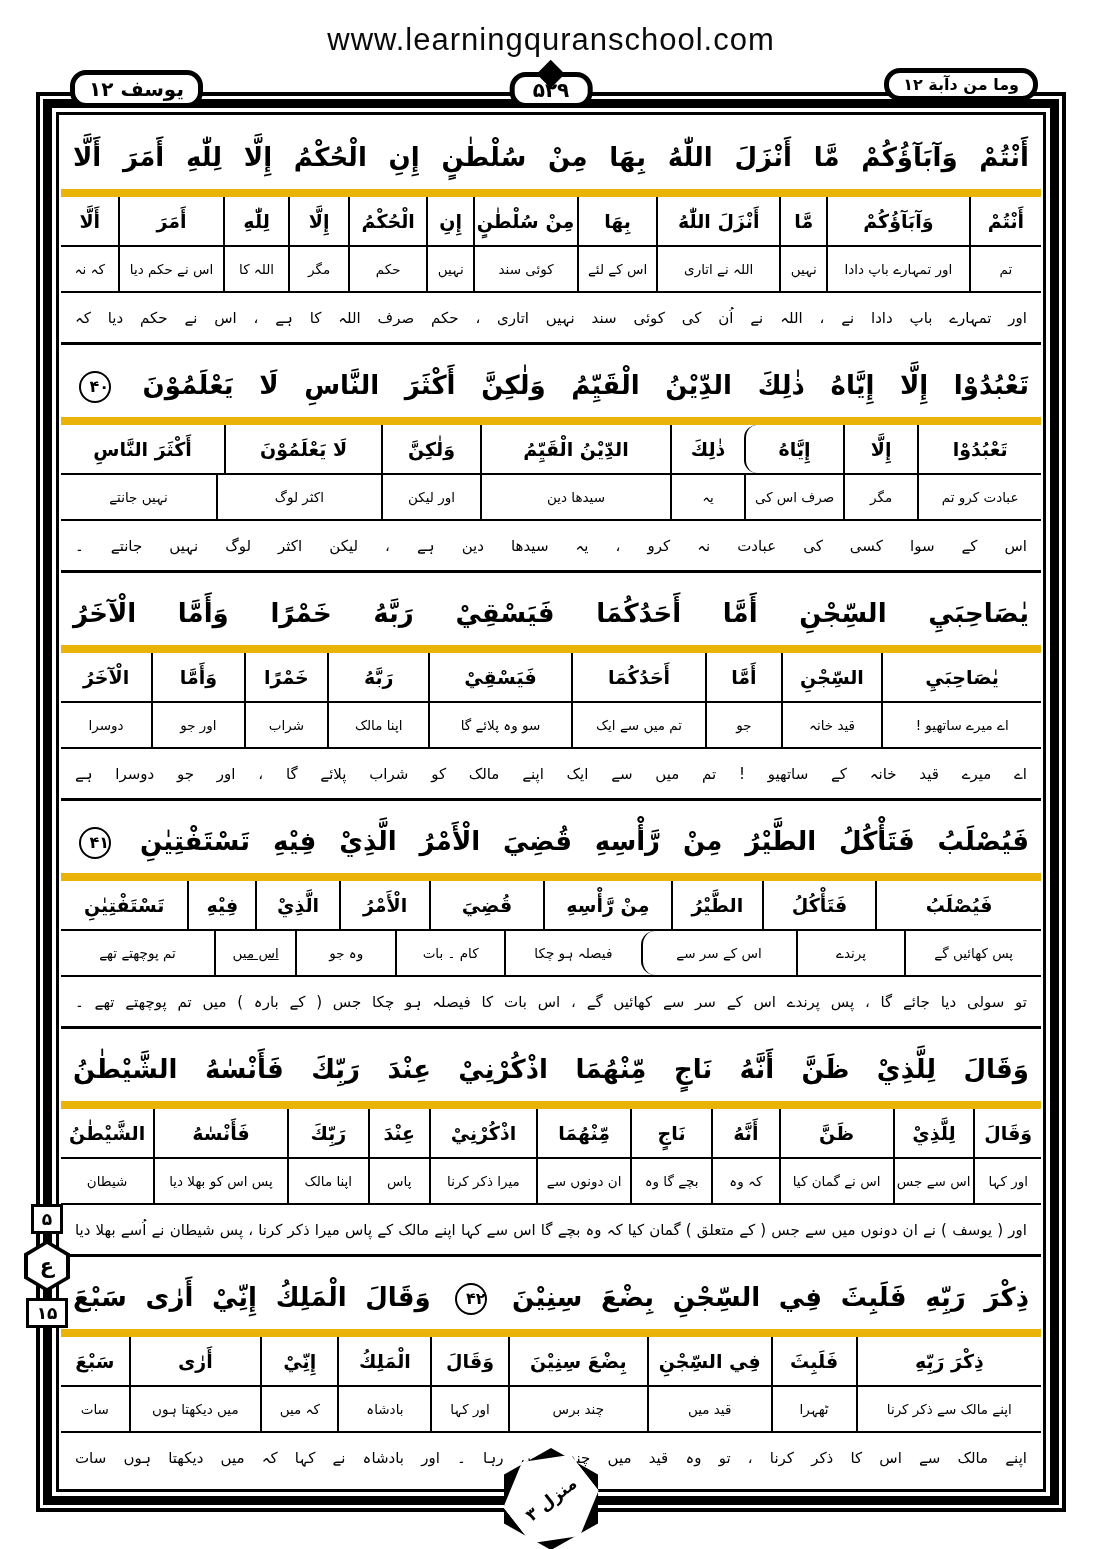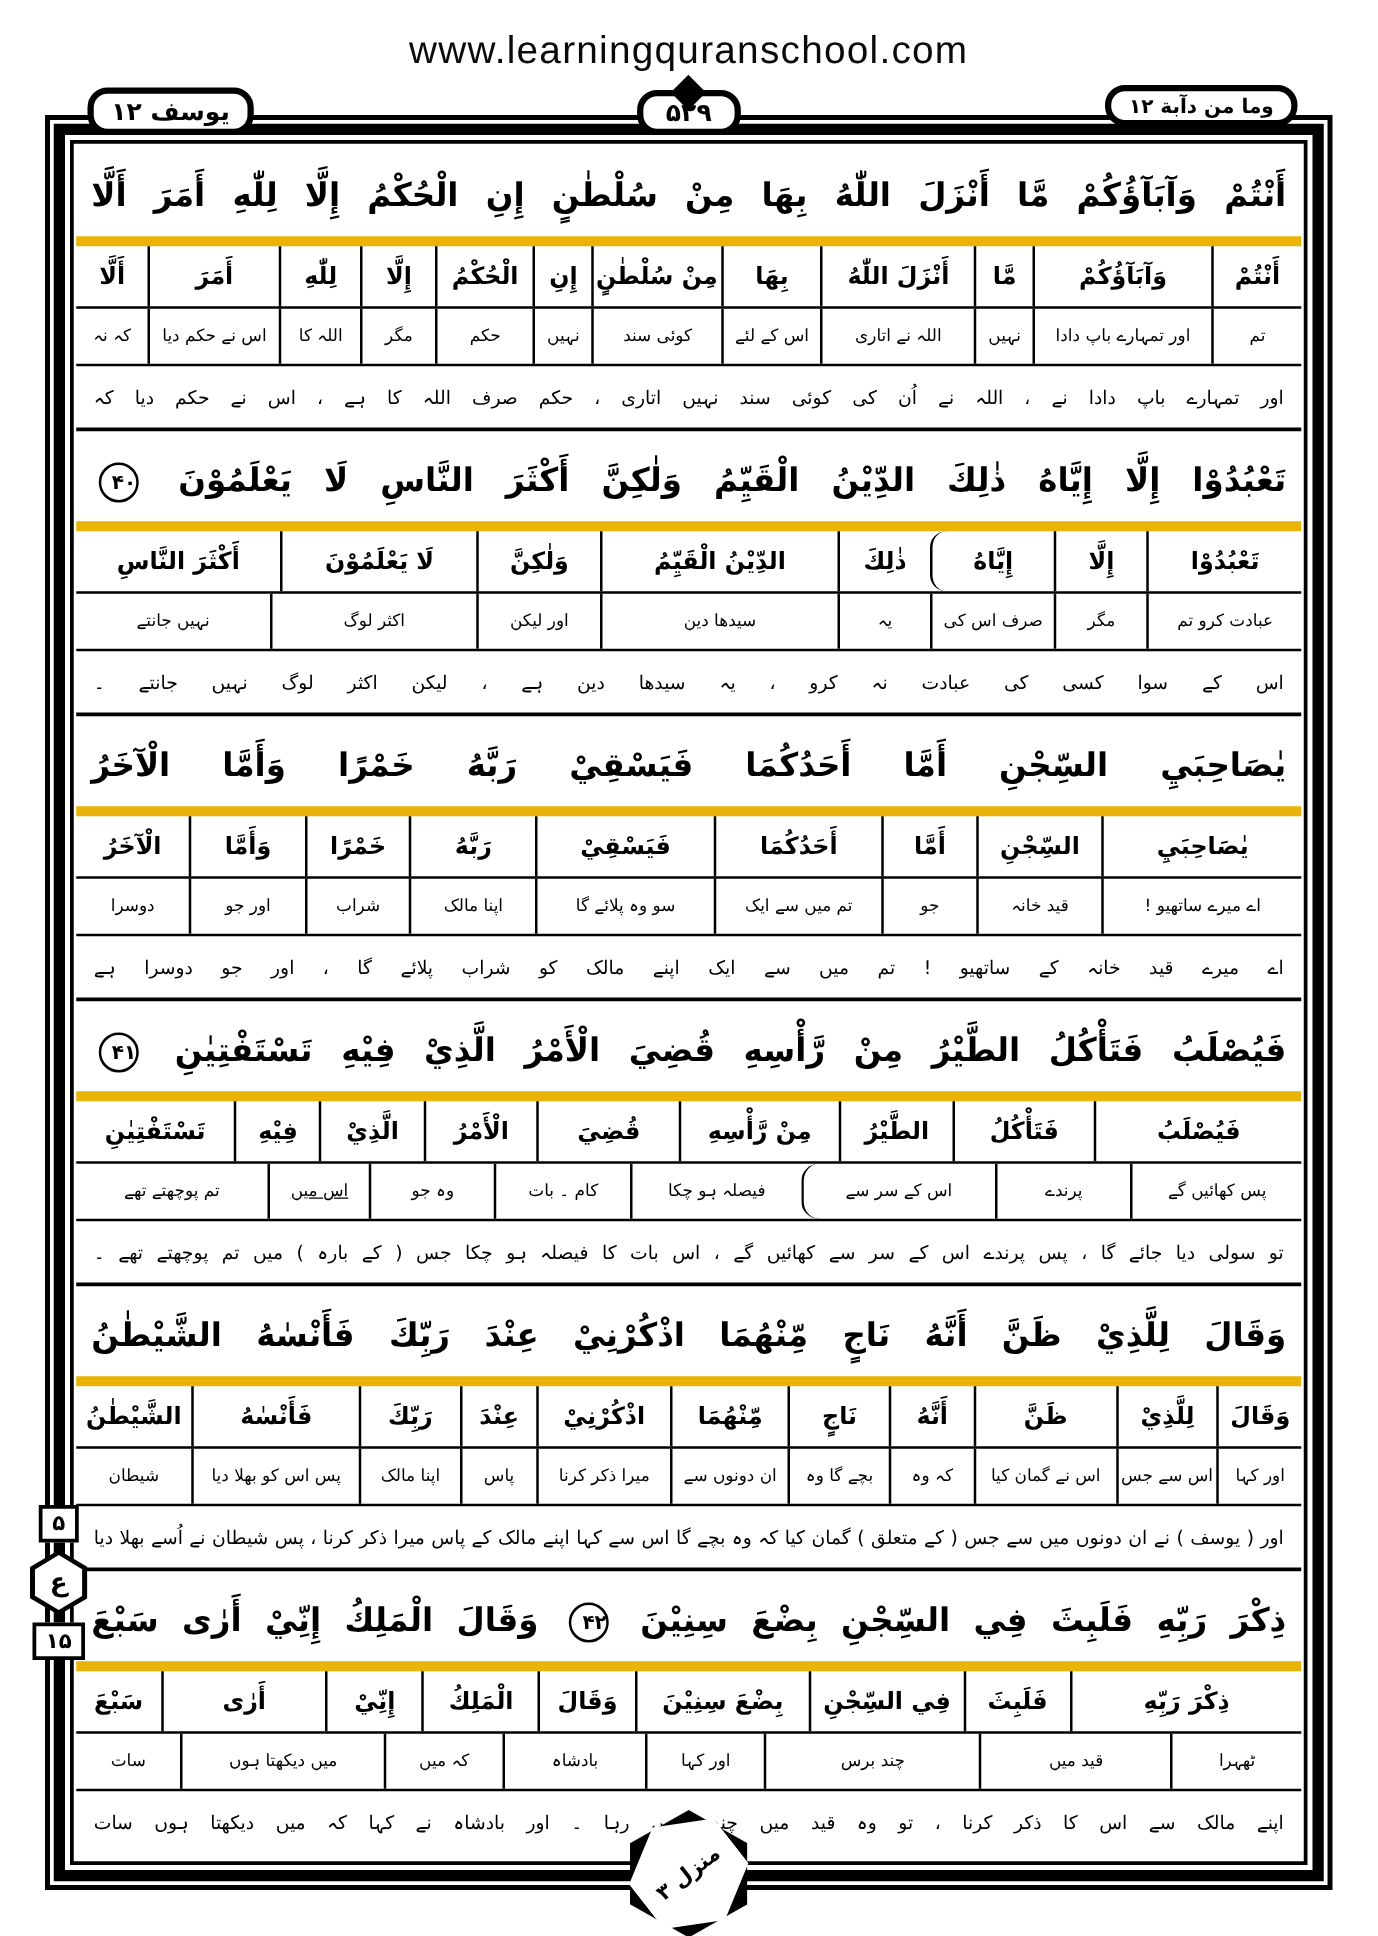--- a/index.html
+++ b/index.html
@@ -244,20 +244,21 @@
               <div class="cell arabic-word" style="flex-grow: 10;">فَلَبِثَ</div>
               <div class="cell arabic-word" style="flex-grow: 15;">فِي السِّجْنِ</div>
               <div class="cell arabic-word" style="flex-grow: 17;">بِضْعَ سِنِيْنَ</div>
               <div class="cell arabic-word" style="flex-grow: 9;">وَقَالَ</div>
               <div class="cell arabic-word" style="flex-grow: 11;">الْمَلِكُ</div>
               <div class="cell arabic-word" style="flex-grow: 9;">إِنِّيْ</div>
               <div class="cell arabic-word" style="flex-grow: 16;">أَرٰى</div>
               <div class="cell arabic-word" style="flex-grow: 8;">سَبْعَ</div>
             </div>
     <div class="meanings-row">
+              <div class="cell urdu-word" style="flex-grow: 23;">اپنے مالک سے ذکر کرنا</div>
               <div class="cell urdu-word" style="flex-grow: 10;">ٹھہرا</div>
               <div class="cell urdu-word" style="flex-grow: 15;">قید میں</div>
               <div class="cell urdu-word" style="flex-grow: 17;">چند برس</div>
               <div class="cell urdu-word" style="flex-grow: 9;">اور کہا</div>
               <div class="cell urdu-word" style="flex-grow: 11;">بادشاہ</div>
               <div class="cell urdu-word" style="flex-grow: 9;">کہ میں</div>
               <div class="cell urdu-word" style="flex-grow: 16;">میں دیکھتا ہوں</div>
               <div class="cell urdu-word" style="flex-grow: 8;">سات</div>
             </div>
     <div class="translation-line">اپنے مالک سے اس کا ذکر کرنا ، تو وہ قید میں چند برس رہا ۔ اور بادشاہ نے کہا کہ میں دیکھتا ہوں سات</div>

